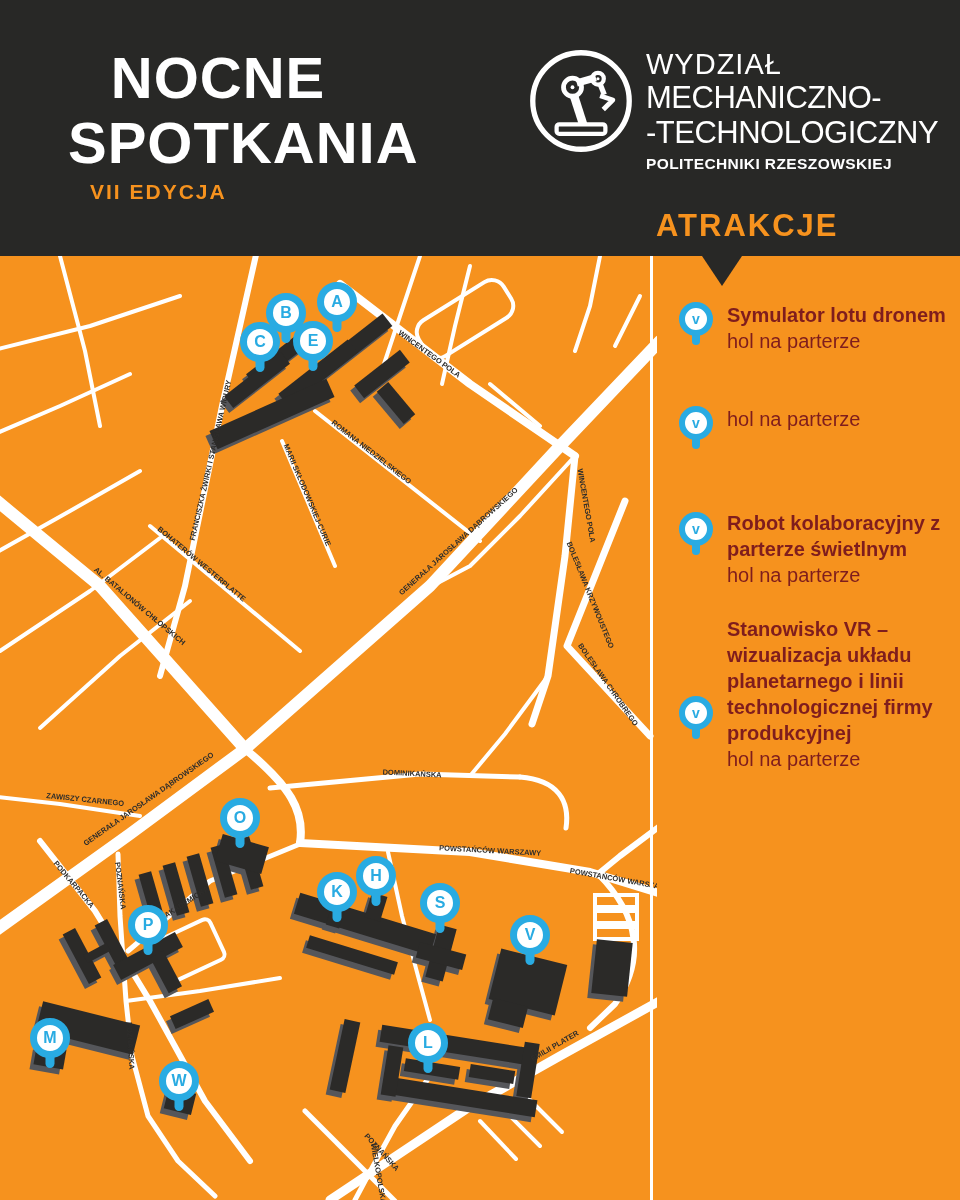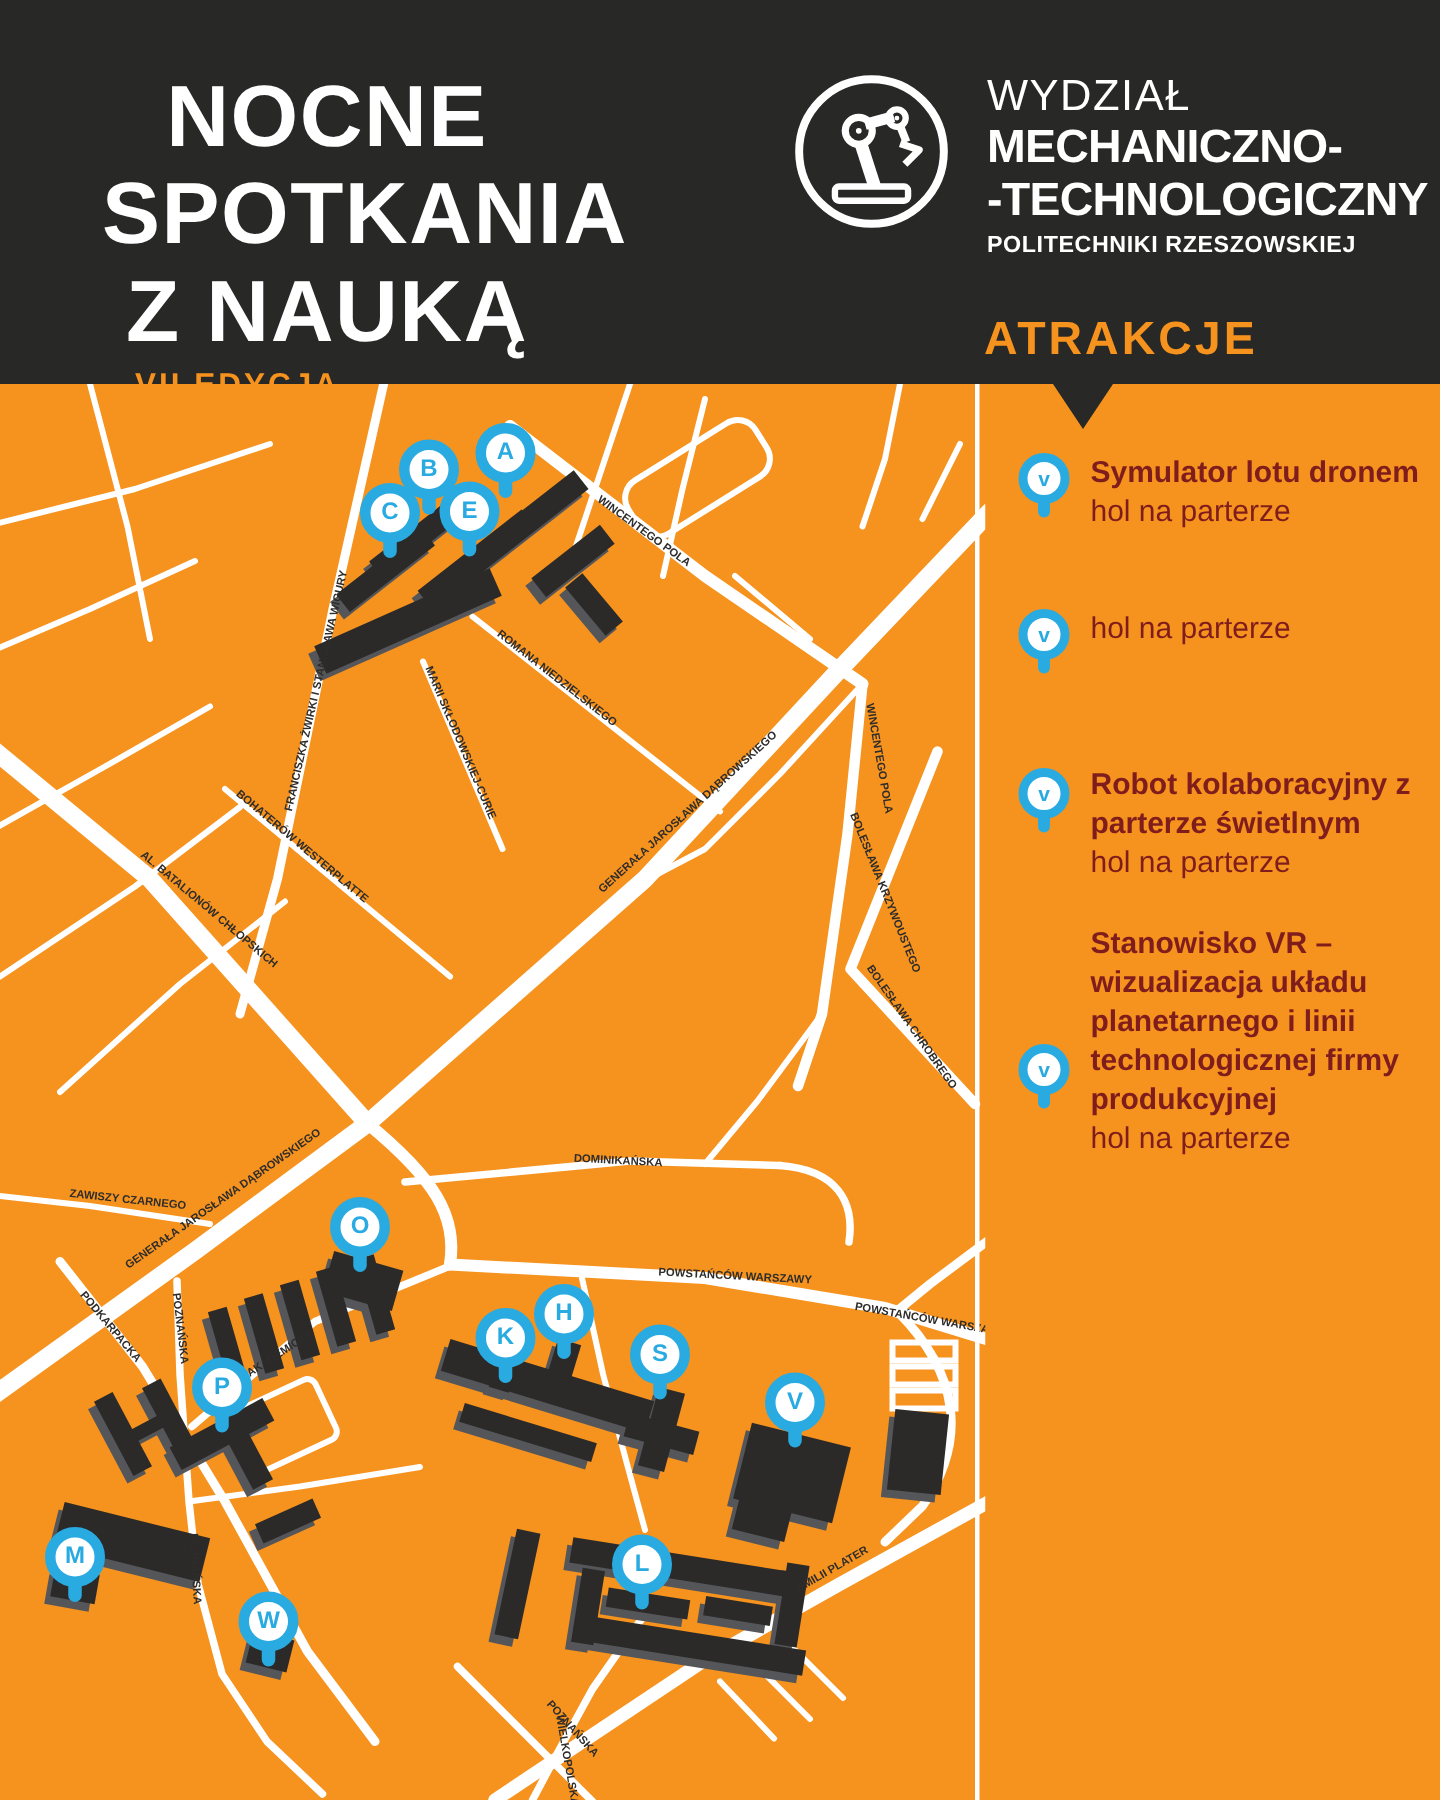--- a/index.html
+++ b/index.html
@@ -11,24 +11,24 @@
   }
   *{margin:0;padding:0;box-sizing:border-box}
   body{width:960px;height:1200px;overflow:hidden;font-family:"Liberation Sans",sans-serif;background:var(--orange)}
   .page{position:relative;width:960px;height:1200px}
 
   
   .header{position:absolute;left:0;top:0;width:960px;height:256px;background:var(--dark);z-index:10}
   .logo-event{position:absolute;left:68px;top:46px;width:300px;text-align:center;color:#fff}
   .logo-event .l{font-weight:700;font-size:58px;line-height:1.12;letter-spacing:1px}
   .logo-event .edition{margin-top:4px;margin-left:22px;text-align:left;color:var(--orange);font-weight:700;font-size:21px;letter-spacing:2px}
-  .logo-faculty{position:absolute;left:528px;top:48px;display:flex;gap:24px;color:#fff;align-items:flex-start}
+  .logo-faculty{position:absolute;left:528px;top:48px;display:flex;gap:12px;color:#fff;align-items:flex-start}
   .logo-faculty .emblem{width:106px;height:106px;flex:none}
   .fac-lines .f1{font-size:29px;font-weight:400;letter-spacing:1px;line-height:1.15}
-  .fac-lines .f2,.fac-lines .f3{font-size:31px;font-weight:700;line-height:1.12;letter-spacing:-.5px}
+  .fac-lines .f2,.fac-lines .f3{font-size:31px;font-weight:400;line-height:1.12;letter-spacing:-.5px}
   .fac-lines .f4{font-size:15.5px;font-weight:700;margin-top:4px;letter-spacing:.4px}
   .atrakcje{position:absolute;left:656px;top:208px;color:var(--orange);font-weight:700;font-size:31px;letter-spacing:2px}
   .pointer{position:absolute;left:702px;top:256px;width:0;height:0;z-index:11;
     border-left:20px solid transparent;border-right:20px solid transparent;border-top:30px solid var(--dark)}
 
   
   .map{position:absolute;left:0;top:256px;width:657px;height:944px;background:var(--orange)}
   .map svg{position:absolute;inset:0}
   .street-name{font:700 7.5px "Liberation Sans",sans-serif;fill:#2E2D2B}
   .divider{position:absolute;left:650px;top:256px;width:3px;height:944px;background:#fff;z-index:6}
@@ -54,21 +54,20 @@
 </style>
 </head>
 <body>
 
 <div class="page">
 
   <div class="header">
     <div class="logo-event">
       <div class="l">NOCNE</div>
       <div class="l">SPOTKANIA</div>
-      <div class="l">Z NAUKĄ</div>
       <div class="edition">VII EDYCJA</div>
     </div>
 
     <div class="logo-faculty">
       <span class="emblem">
         <svg viewBox="0 0 100 100" width="106" height="106" fill="none" stroke="#fff">
           <circle cx="50" cy="50" r="45.5" stroke-width="5"></circle>
           <rect x="27" y="72" width="46" height="9" rx="2.5" stroke-width="4"></rect>
           <path d="M52 72 L43 44" stroke-width="8"></path>
           <circle cx="42" cy="37" r="8.5" stroke-width="4.5"></circle>

